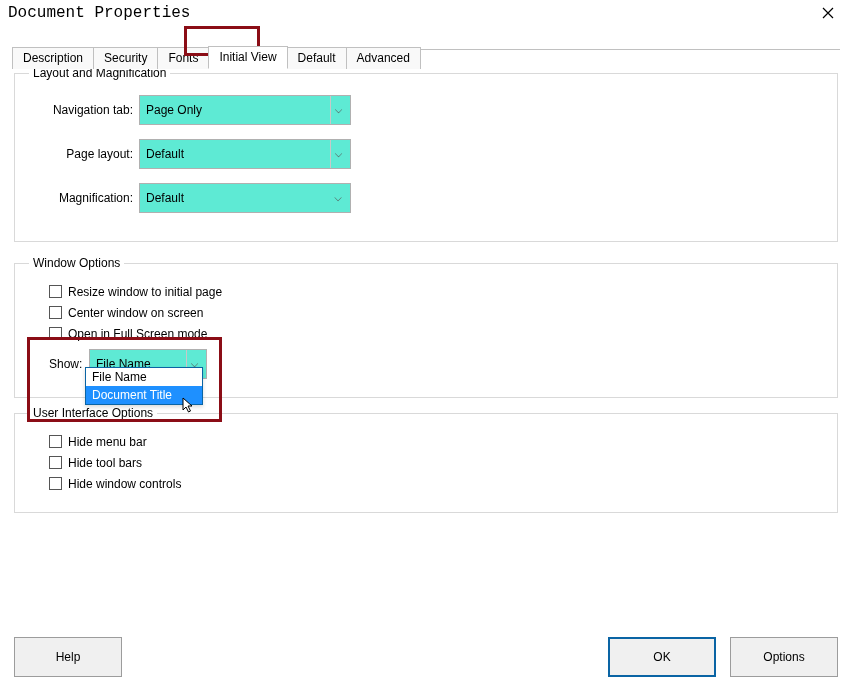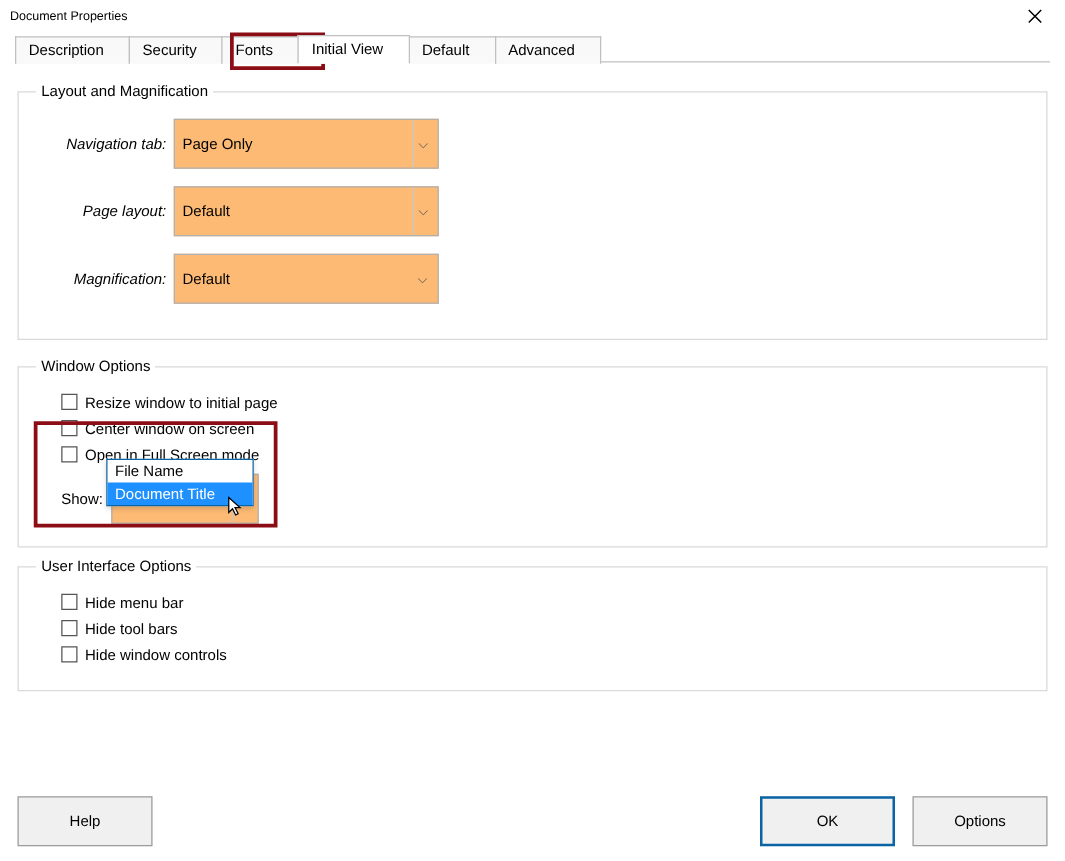--- a/index.html
+++ b/index.html
@@ -14,41 +14,41 @@
     overflow: hidden;
     position: relative;
   }
   .titlebar {
     display: flex;
     justify-content: space-between;
     align-items: center;
     padding: 4px 8px 2px 8px;
     height: 24px;
   }
-  .titlebar .title { font-size: 10px; }
+  .titlebar .title { font-size: 16px; font-family: Liberation Mono, monospace; }
   .titlebar .close {
     width: 32px; height: 20px;
     display: flex; align-items: center; justify-content: center;
     font-size: 14px;
     cursor: default;
   }
   .tabs {
     display: flex;
     align-items: flex-end;
     padding: 0 12px;
     height: 26px;
     position: relative;
   }
   .tab {
-    padding: 3px 20px 4px 10px;
+    padding: 3px 10px 4px 10px;
     border: 1px solid #c0c0c0;
     border-bottom: none;
     background: #f9f9f9;
     position: relative;
-    top: 1px;
+    top: 19px;
     margin-right: -1px;
     cursor: default;
   }
   .tab.active {
     background: #fff;
     border-bottom: 1px solid #fff;
     z-index: 2;
   }
   .tabline {
     position: absolute;
@@ -70,29 +70,28 @@
   }
   .row {
     display: flex;
     align-items: center;
     margin: 5px 0 14px 0;
   }
   .row .lbl {
     width: 110px;
     text-align: right;
     padding-right: 6px;
-    font-style: italic;
   }
   .select {
     display: flex;
     align-items: center;
     justify-content: space-between;
     border: 1px solid #b0b0b0;
-    background: #fdba74;
-    height: 40px;
+    background: #5eead4;
+    height: 30px;
     padding: 0 4px 0 6px;
     cursor: default;
   }
   .select .caret {
     width: 16px;
     text-align: center;
     color: #555;
     font-size: 10px;
   }
   .select.big .caret {

